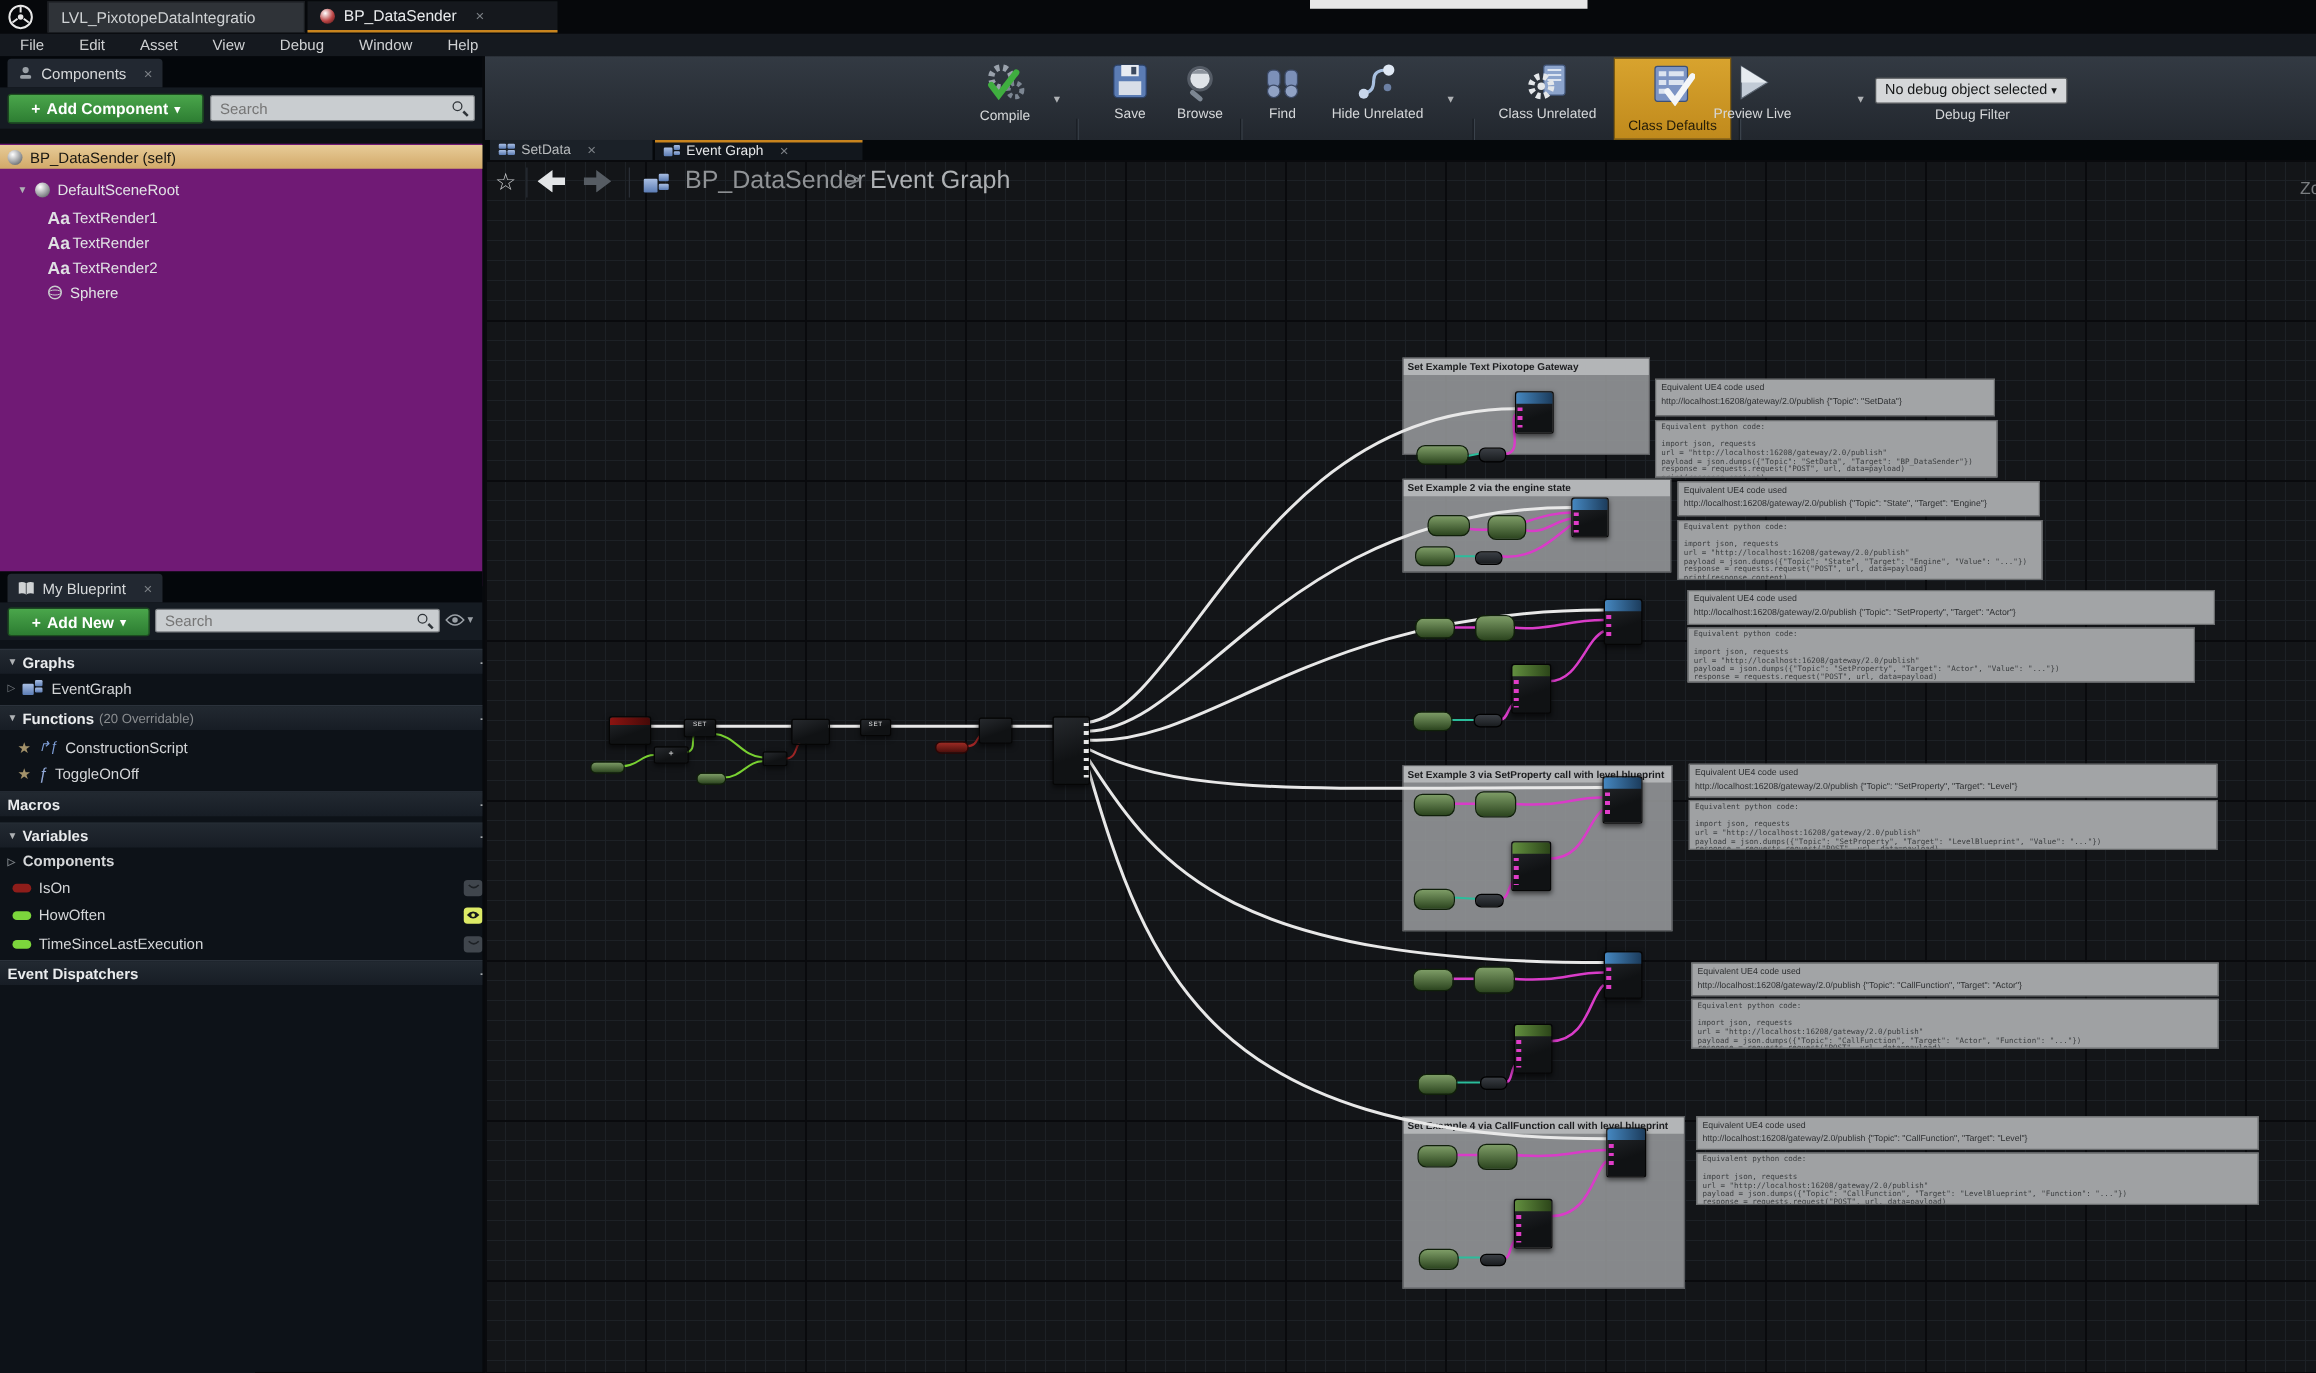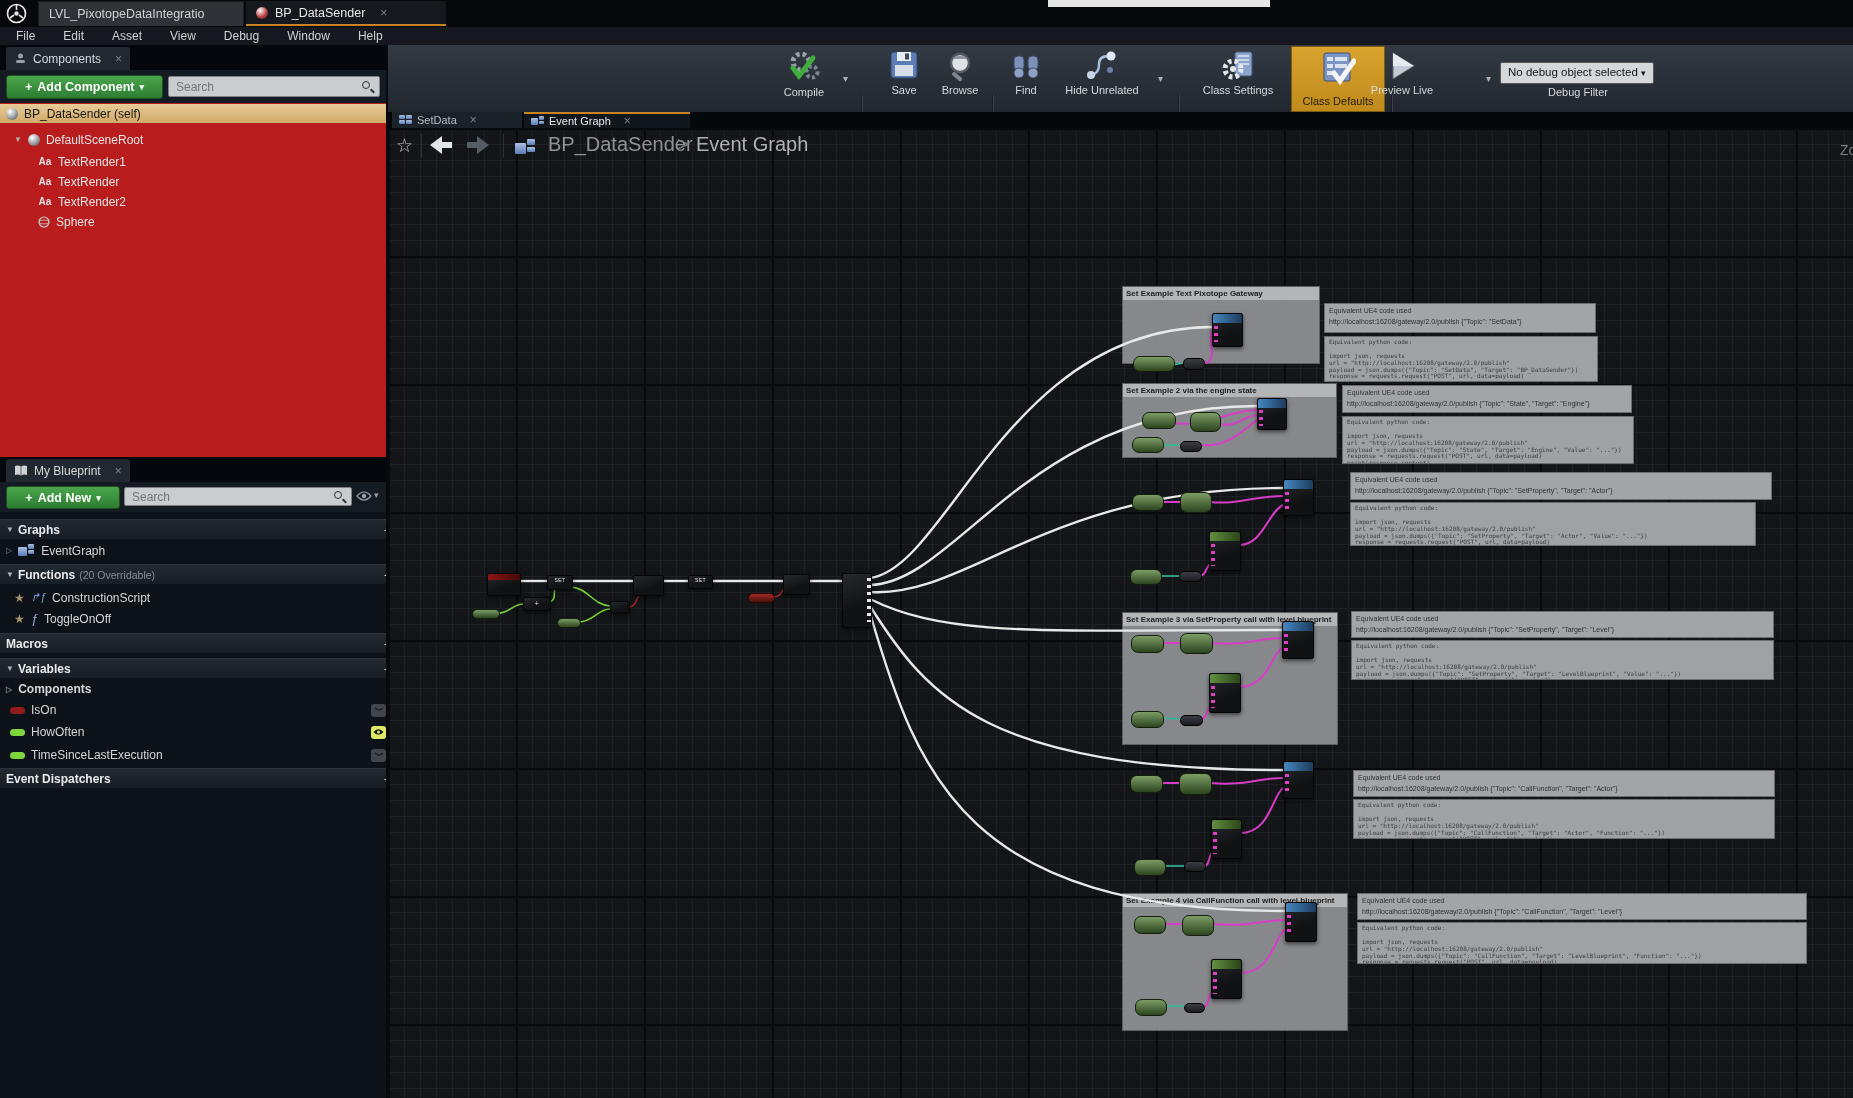--- a/index.html
+++ b/index.html
@@ -26,27 +26,27 @@
   .greenbtn{display:flex;align-items:center;gap:5px;background:linear-gradient(#4aa64b,#2d7d32);
             border:1px solid #1d4d20;border-radius:3px;color:#fff;font-weight:bold;
             font-size:12.5px;justify-content:center;}
   .searchbox{background:#c9cdd0;border:1px solid #7c8084;border-radius:2px;display:flex;
              align-items:center;padding:0 5px;box-sizing:border-box;}
   .searchbox input{flex:1;border:none;background:transparent;font-size:12px;color:#2b2e31;
                    outline:none;font-family:"Liberation Sans",sans-serif;min-width:0;}
   .mag{width:12px;height:12px;position:relative;flex:0 0 auto;}
   .mag::before{content:"";position:absolute;width:6px;height:6px;border:1.8px solid #2e3338;border-radius:50%;left:0;top:0;}
   .mag::after{content:"";position:absolute;width:5px;height:1.8px;background:#2e3338;transform:rotate(45deg);right:-1px;bottom:1px;}
-  .compbody{background:#b91c1c;}
+  .compbody{background:#701a75;margin-top:12px;}
   .selfrow{background:linear-gradient(#e7cb98,#d2a968);color:#181611;font-size:12px;
            display:flex;align-items:center;gap:6px;padding:0 6px;}
   .trow{display:flex;align-items:center;gap:6px;font-size:12px;color:#e2e4e6;height:17px;}
   .sphereic{width:12px;height:12px;border-radius:50%;flex:0 0 auto;
             background:radial-gradient(circle at 35% 30%,#ffffff,#9a9da0 55%,#44484c);}
-  .aaic{font-size:10px;color:#dfe1e3;font-weight:bold;width:14px;text-align:center;flex:0 0 auto;}
+  .aaic{font-size:14px;color:#dfe1e3;font-weight:bold;width:14px;text-align:center;flex:0 0 auto;}
   .mbpbody{background:#0d1218;}
   .secthdr{background:linear-gradient(#222931,#171d25);border-top:1px solid #2b323b;
            display:flex;align-items:center;font-size:12px;font-weight:bold;color:#e9ebed;
            padding:0 6px;gap:4px;}
   .secthdr .plus{margin-left:auto;color:#cfd2d4;font-weight:normal;font-size:14px;}
   .tri{font-size:8px;color:#aeb1b4;}
   .mrow{display:flex;align-items:center;font-size:12px;color:#d4d6d8;padding:0 6px;gap:6px;}
   .vpill{width:15px;height:7px;border-radius:4px;flex:0 0 auto;}
   .eyebox{margin-left:auto;width:15px;height:13px;border-radius:3px;background:#40464d;
           display:flex;align-items:center;justify-content:center;flex:0 0 auto;}
@@ -335,21 +335,21 @@
     </div>
     <span class="tbcaret" style="left:770px;top:28px">▾</span>
     <div class="tbsep" style="left:790px"></div>
     <div class="tbitem" style="left:808px;top:5px;width:84px">
       <svg width="34" height="32" viewBox="0 0 34 32">
         <rect x="14" y="2" width="17" height="24" rx="2" fill="#8ca4cc" stroke="#44587c"></rect>
         <path d="M17 6 h11 M17 10 h11 M17 14 h11" stroke="#dce4f0" stroke-width="1.5"></path>
         <circle cx="12" cy="19" r="8" fill="none" stroke="#e4e7ea" stroke-width="5" stroke-dasharray="3.5 3"></circle>
         <circle cx="12" cy="19" r="3" fill="#e4e7ea"></circle>
       </svg>
-      <div>Class Settings</div>
+      <div>Class Unrelated</div>
     </div>
     <div class="abs" style="left:903px;top:1px;width:92px;height:64px;background:linear-gradient(#d8a32e,#c08a1c);border:1px solid #7c5a10">
       <svg class="abs" style="left:28px;top:4px" width="36" height="34" viewBox="0 0 36 34">
         <rect x="4" y="2" width="26" height="28" rx="2" fill="#7c94c4" stroke="#3c5078"></rect>
         <rect x="7" y="6" width="6" height="4" fill="#dce4f0"></rect>
           <rect x="15" y="6" width="12" height="4" fill="#dce4f0"></rect>
         <rect x="7" y="13" width="6" height="4" fill="#dce4f0"></rect>
           <rect x="15" y="13" width="12" height="4" fill="#dce4f0"></rect>
         <rect x="7" y="20" width="6" height="4" fill="#dce4f0"></rect>
         <path d="M14 22 L20 30 L34 10" fill="none" stroke="#f4f6f8" stroke-width="5" stroke-linecap="round"></path>

